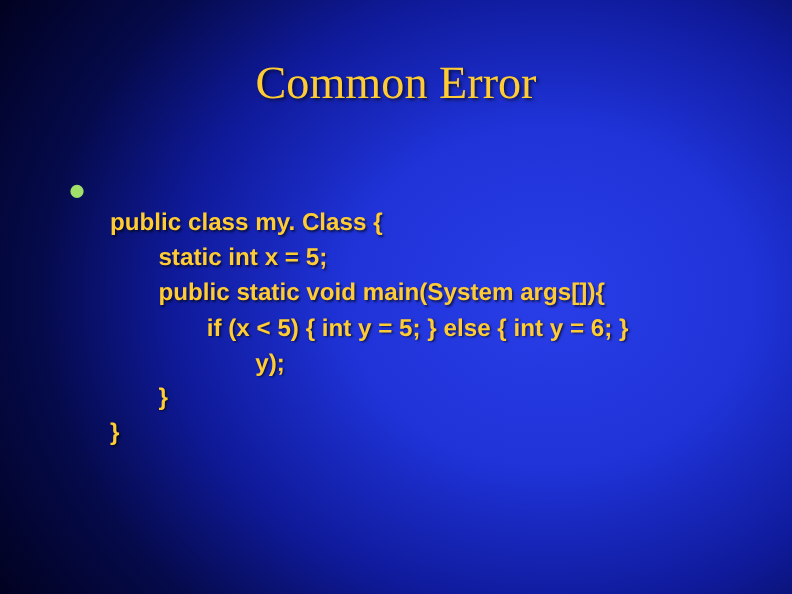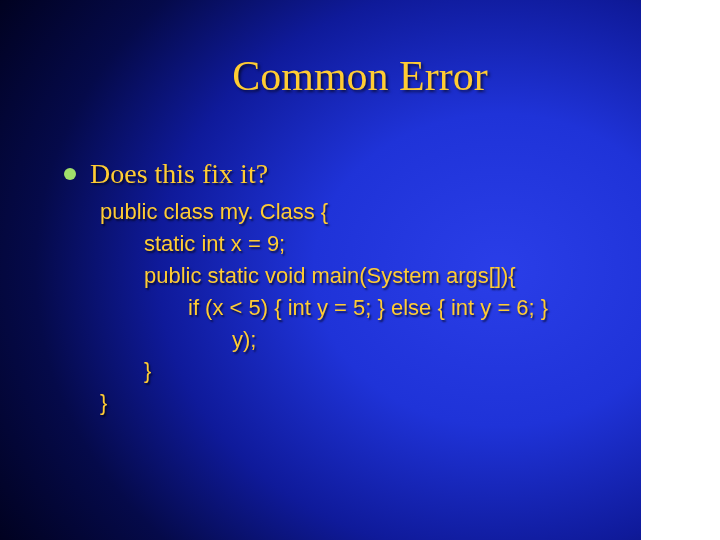--- a/index.html
+++ b/index.html
@@ -4,21 +4,21 @@
 <style>
   html, body {
     margin: 0;
     padding: 0;
     width: 720px;
     height: 540px;
     overflow: hidden;
     font-family: Arial, Helvetica, sans-serif;
   }
   .slide {
-    width: 641px;
+    width: 720px;
     height: 540px;
     background: radial-gradient(ellipse 620px 520px at 500px 270px,
       #2a3ee8 0%,
       #1f33d8 30%,
       #0f1a9a 55%,
       #050a4a 75%,
       #000018 100%);
     position: relative;
     box-sizing: border-box;
   }
@@ -59,44 +59,43 @@
     font-family: "Times New Roman", Times, serif;
     font-size: 28px;
     color: #ffcc33;
     text-shadow: 1.5px 1.5px 2px rgba(0,0,0,0.6);
   }
   .code-block {
     margin-left: 36px;
     margin-top: 4px;
     font-family: Arial, Helvetica, sans-serif;
     font-size: 22px;
-    font-weight: normal;
+    font-weight: bold;
     color: #ffcc33;
     line-height: 1.45;
     text-shadow: 1.5px 1.5px 2px rgba(0,0,0,0.6);
   }
   .ind1 { padding-left: 44px; }
   .ind2 { padding-left: 88px; }
   .ind3 { padding-left: 132px; }
 </style>
 </head>
 <body>
 
 <div class="slide">
   <div class="title">Common Error</div>
 
   <div class="body">
     <div class="bullet-row">
       <div class="bullet-dot"></div>
-      <div class="bullet-text">Does this fix it?</div>
     </div>
 
     <div class="code-block">
       <div>public class my. Class {</div>
-      <div class="ind1">static int x = 9;</div>
+      <div class="ind1">static int x = 5;</div>
       <div class="ind1">public static void main(System args[]){</div>
       <div class="ind2">if (x &lt; 5) { int y = 5; } else { int y = 6; }</div>
       <div class="ind3">y);</div>
       <div class="ind1">}</div>
       <div>}</div>
     </div>
   </div>
 </div>
 
 </body></html>

